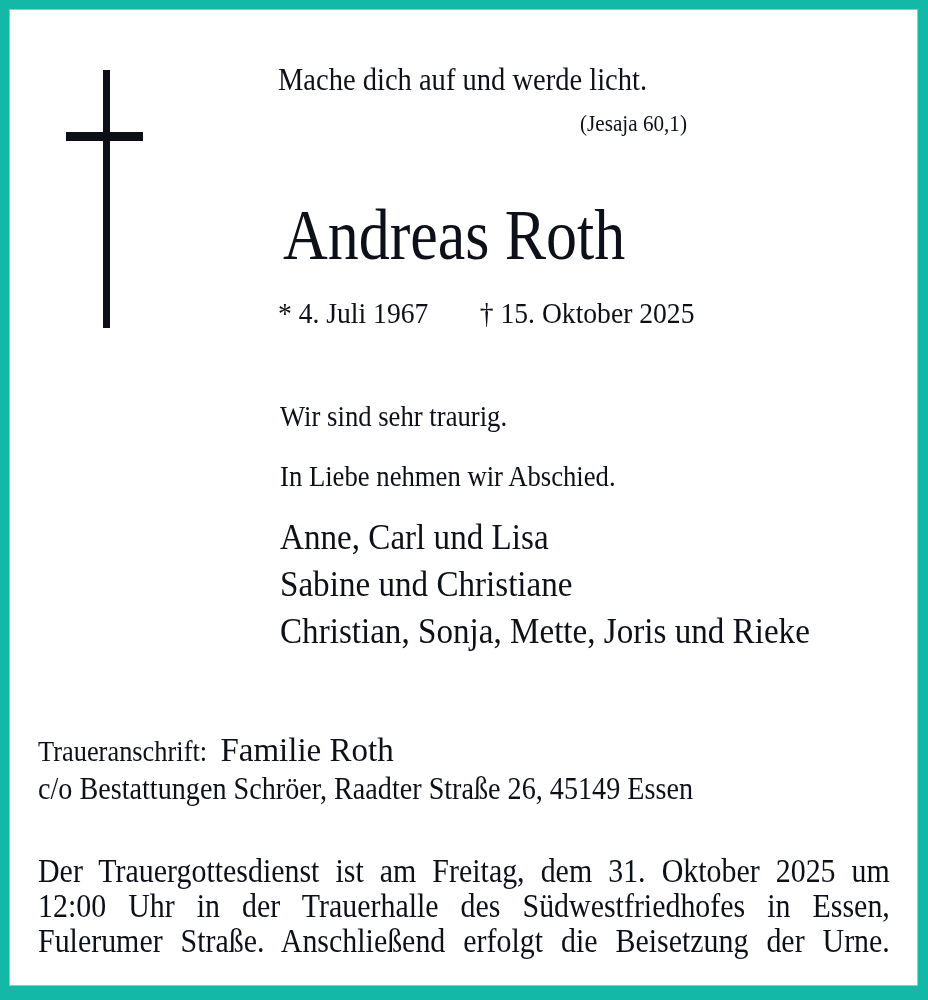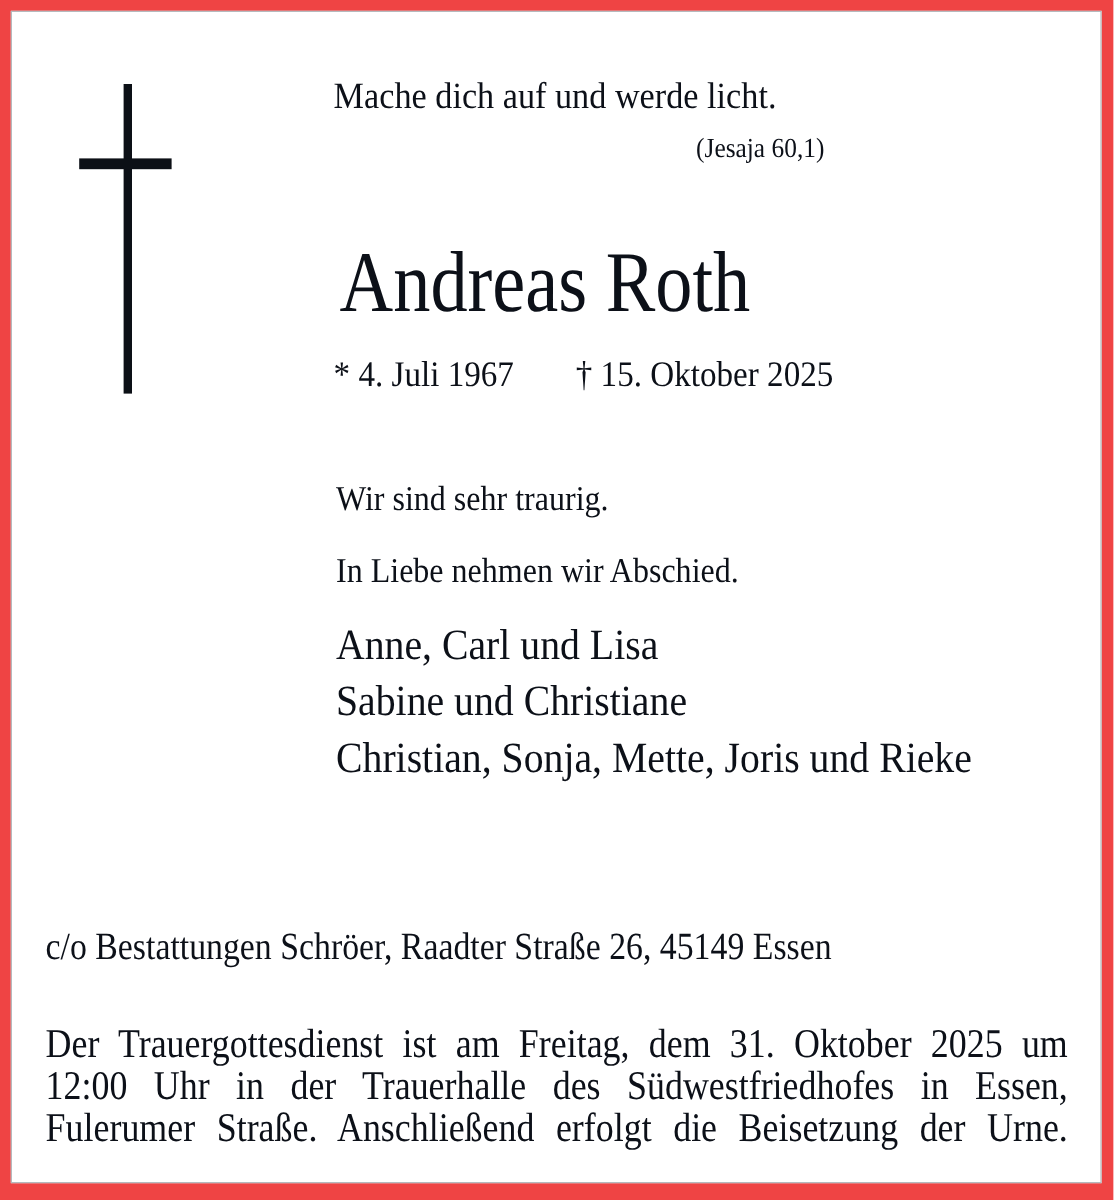--- a/index.html
+++ b/index.html
@@ -1,20 +1,20 @@
 <!DOCTYPE html>
 <html lang="de"><head>
 <meta charset="utf-8">
 <style>
   html, body { margin: 0; padding: 0; background: #ffffff; }
   .page {
     position: relative;
     width: 928px;
     height: 1000px;
-    background: #ef4444;
+    background: #14b8a6;
     font-family: "Liberation Serif", "DejaVu Serif", serif;
     color: #0c1018;
     overflow: hidden;
   }
   .inner {
     position: absolute;
     top: 9px; left: 9px; right: 10px; bottom: 14px;
     background: #ffffff;
     border: 1px solid #b5b9bd;
     box-sizing: border-box;
@@ -65,20 +65,24 @@
 
   <div class="abs grief cx92">Wir sind sehr traurig.</div>
   <div class="abs farewell cx92">In Liebe nehmen wir Abschied.</div>
 
   <div class="abs mourners cx92">
     <div>Anne, Carl und Lisa</div>
     <div>Sabine und Christiane</div>
     <div>Christian, Sonja, Mette, Joris und Rieke</div>
   </div>
 
+  <div class="abs addr">
+    <span class="label">Traueranschrift:</span>
+    <span class="fam">Familie Roth</span>
+  </div>
   <div class="abs co-line cx88">c/o Bestattungen Schröer, Raadter Straße 26, 45149 Essen</div>
 
   <div class="abs service">
     <div class="jline">Der Trauergottesdienst ist am Freitag, dem 31. Oktober 2025 um</div>
     <div class="jline">12:00 Uhr in der Trauerhalle des Südwestfriedhofes in Essen,</div>
     <div class="jline">Fulerumer Straße. Anschließend erfolgt die Beisetzung der Urne.</div>
   </div>
 </div>
 
 </body></html>

